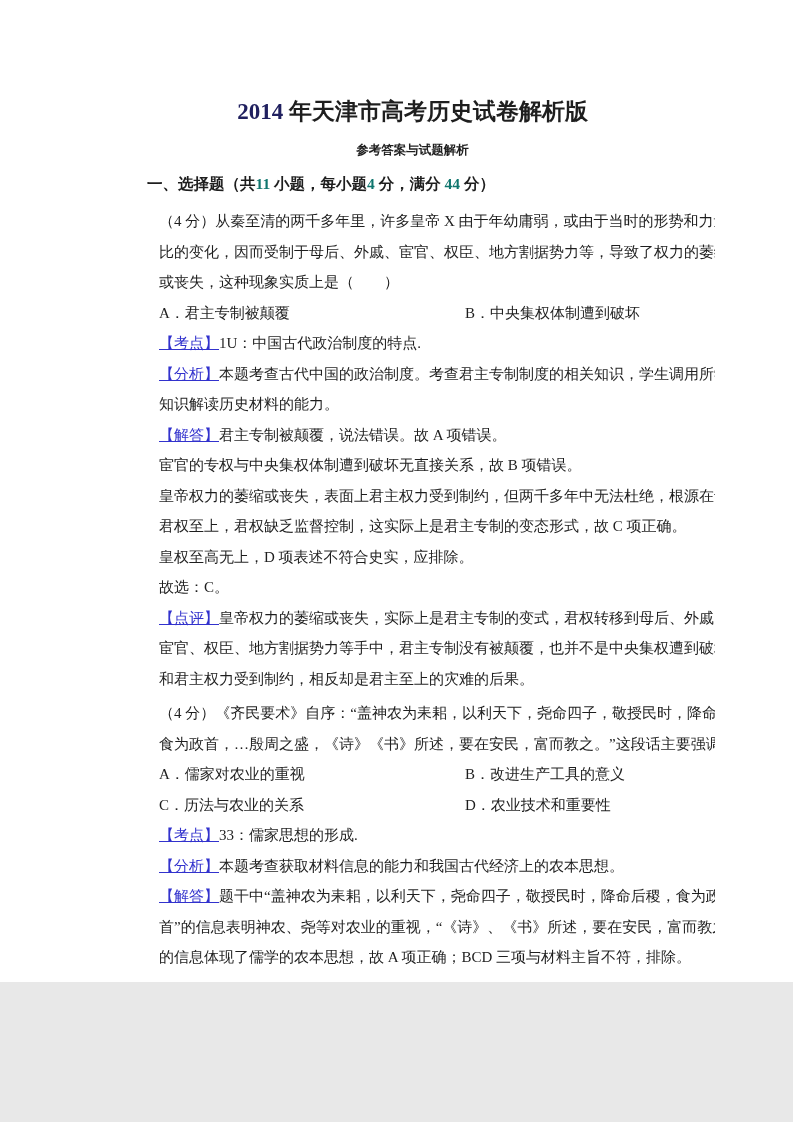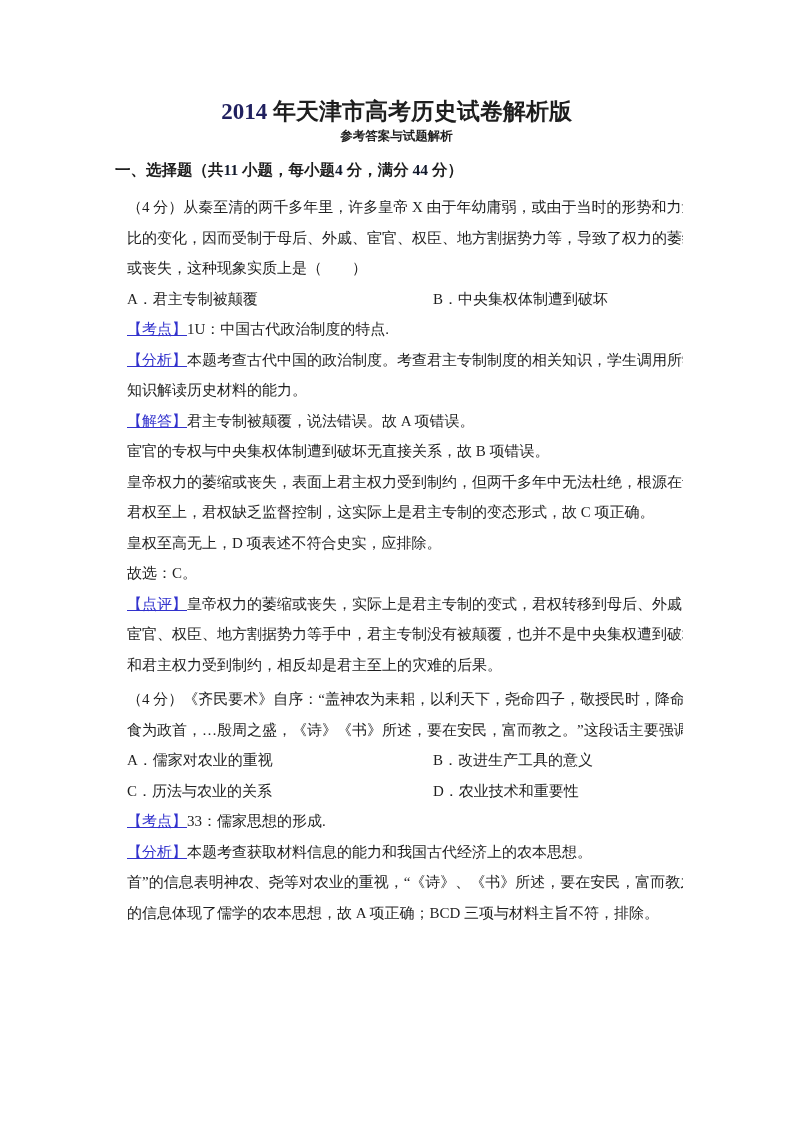--- a/index.html
+++ b/index.html
@@ -1,49 +1,50 @@
 <!DOCTYPE html>
 <html><head>
 <meta charset="utf-8">
 <style>
   html,body { margin:0; padding:0; background:#e8e8e8; }
   .page {
     position: relative;
     width: 793px;
-    height: 1122px;
+    height: 982px;
     margin: 0 auto;
     background: #ffffff;
     box-sizing: border-box;
     padding-top: 97px;
     overflow: hidden;
     font-family: "Liberation Serif", "DejaVu Serif", serif;
     color: #1e1e1e;
+    padding-left: 32px;
   }
   .doc-title {
     font-size: 23px;
     font-weight: bold;
     text-align: center;
     line-height: 30px;
   }
   .doc-title .t-num { color: #20205f; }
   .doc-subtitle {
-    margin-top: 1px;
+    margin-top: 15px;
     font-size: 12.5px;
     font-weight: bold;
     text-align: center;
     line-height: 17px;
   }
   .section-header {
     margin-top: 14px;
     margin-left: 115px;
     font-size: 15.5px;
     font-weight: bold;
     line-height: 21px;
   }
-  .section-header .num { color: #0f172a; }
+  .section-header .num { color: #0f766e; }
   .content {
     margin-top: 12px;
     margin-left: 127px;
     width: 556px;
     font-size: 15px;
   }
   .line {
     height: 30.5px;
     line-height: 30.5px;
     white-space: nowrap;
@@ -97,20 +98,21 @@
       <div class="line">和君主权力受到制约，相反却是君主至上的灾难的后果。</div>
     </div>
 
     <div class="qblock2">
       <div class="line"><span>（4 分）《齐民要术》自序：“盖神农为耒耜，以利天下，尧命四子，敬授民时，降命后稷，</span></div>
       <div class="line">食为政首，…殷周之盛，《诗》《书》所述，要在安民，富而教之。”这段话主要强调（　　）</div>
       <div class="line"><span class="opt">A．儒家对农业的重视</span><span>B．改进生产工具的意义</span></div>
       <div class="line"><span class="opt">C．历法与农业的关系</span><span>D．农业技术和重要性</span></div>
       <div class="line"><span class="lbl">【考点】</span><span>33：儒家思想的形成.</span></div>
       <div class="line"><span class="lbl">【分析】</span><span>本题考查获取材料信息的能力和我国古代经济上的农本思想。</span></div>
+      <div class="line"><span class="lbl">【解答】</span><span>题干中“盖神农为耒耜，以利天下，尧命四子，敬授民时，降命后稷，食为政</span></div>
       <div class="line">首”的信息表明神农、尧等对农业的重视，“《诗》、《书》所述，要在安民，富而教之”</div>
       <div class="line">的信息体现了儒学的农本思想，故 A 项正确；BCD 三项与材料主旨不符，排除。</div>
     </div>
 
   </div>
 
 
 </div>
 
 </body></html>

